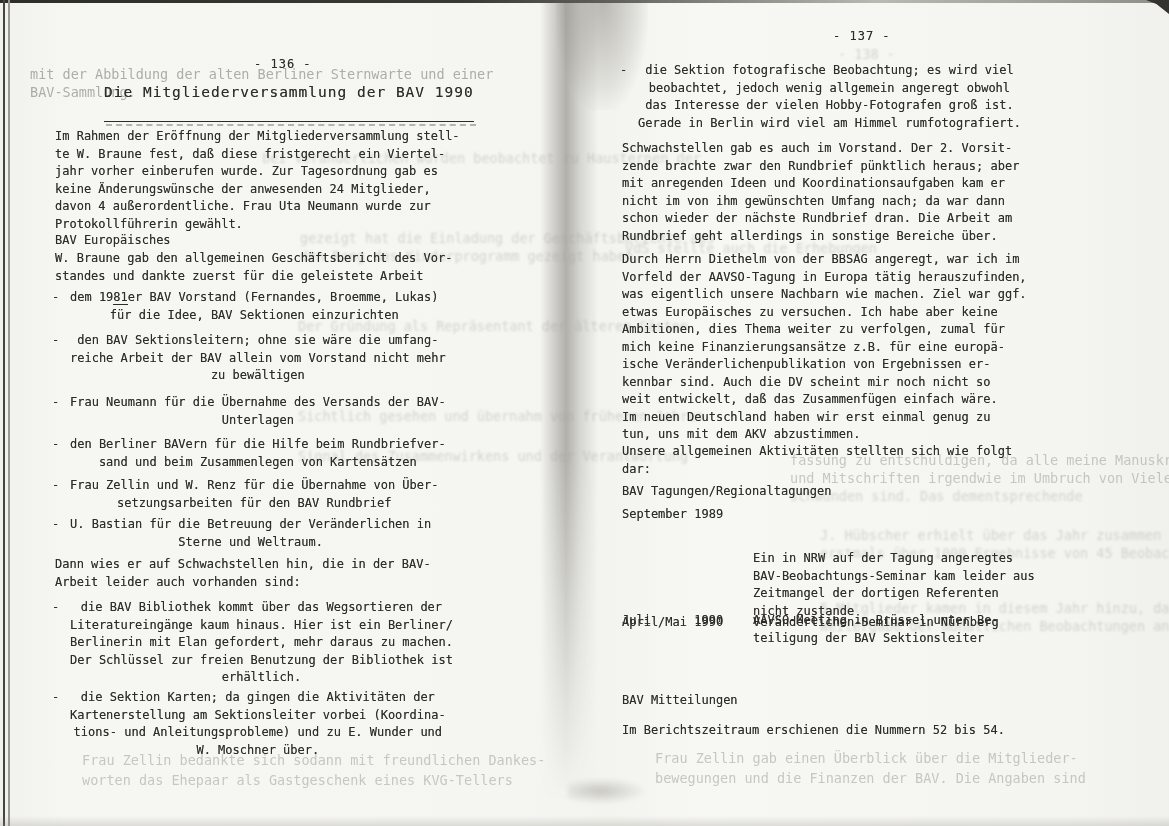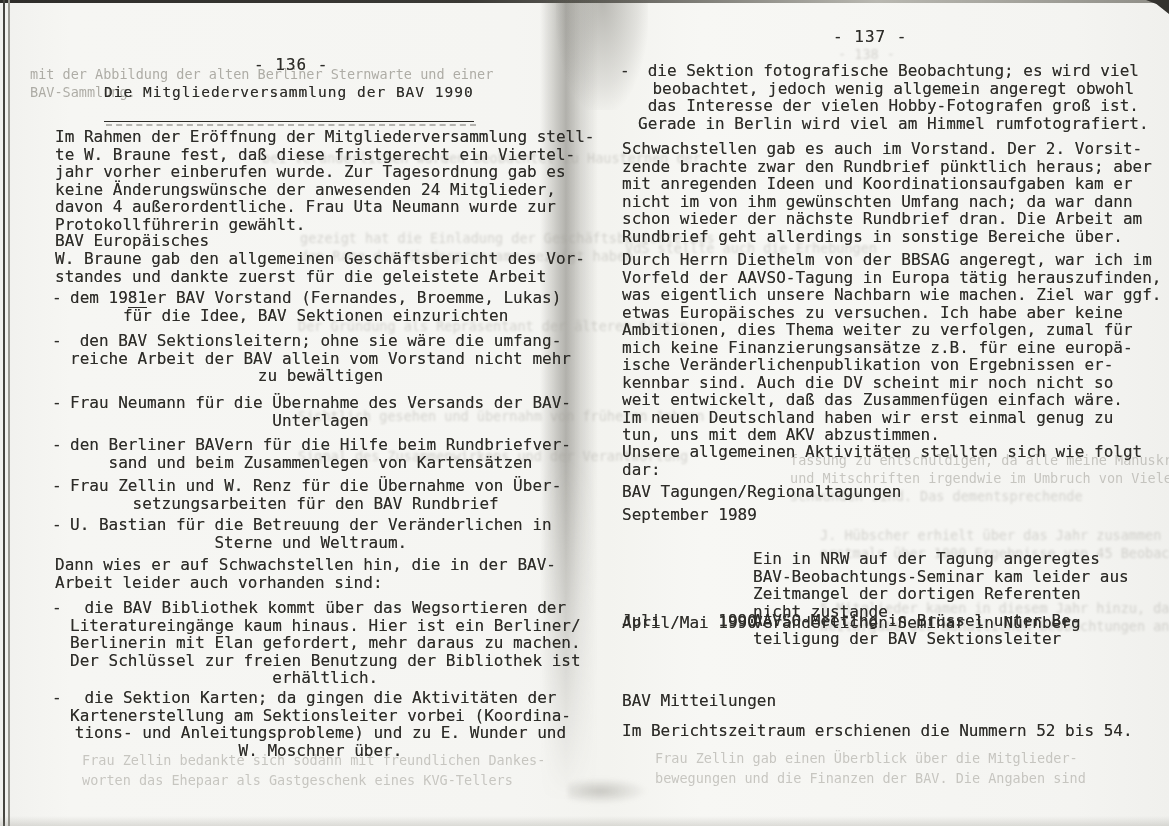--- a/index.html
+++ b/index.html
@@ -24,21 +24,21 @@
     background:linear-gradient(90deg,rgba(86,84,76,0) 0%,rgba(86,84,76,0.42) 45%,rgba(86,84,76,0.18) 70%,rgba(86,84,76,0) 100%);
     -webkit-mask-image:linear-gradient(180deg,#000 0%,#000 55%,rgba(0,0,0,.4) 80%,transparent 97%);
     mask-image:linear-gradient(180deg,#000 0%,#000 55%,rgba(0,0,0,.4) 80%,transparent 97%);}
   .gutter-bulge{position:absolute;left:556px;top:0;width:92px;height:110px;
     background:radial-gradient(ellipse at 50% 0%,rgba(90,88,80,0.38) 0%,rgba(90,88,80,0.12) 55%,transparent 75%);}
   .gutter-smudge{position:absolute;left:568px;top:778px;width:80px;height:26px;
     background:radial-gradient(ellipse at 40% 50%,rgba(120,118,110,0.35),transparent 70%);filter:blur(2px);}
   .edge-bottom{position:absolute;left:0;bottom:0;width:1169px;height:10px;
     background:linear-gradient(180deg,transparent,rgba(140,138,130,0.25));}
   
-  .tw{position:absolute;white-space:pre;font-size:16px;line-height:17.5px;
+  .tw{position:absolute;white-space:pre;font-size:12px;line-height:17.5px;
     color:#2d2c28;text-shadow:0 0 .5px rgba(45,44,40,.55);}
   .pageno{letter-spacing:1px;}
   .title{font-size:14.5px;letter-spacing:1px;border-bottom:1.6px solid #2d2c28;padding-bottom:19px;}
   .title::after{content:"";position:absolute;left:2px;right:-2px;bottom:-5px;
     border-bottom:2px dashed rgba(105,103,95,0.45);}
   .bullet-row{display:flex;}
   .bullet-row .marker{width:11px;flex:0 0 11px;}
   .bullet-row .btxt{margin-left:7px;text-align:center;}
   .sched-row{display:flex;}
   .sched-row .date{width:131px;flex:0 0 131px;}

